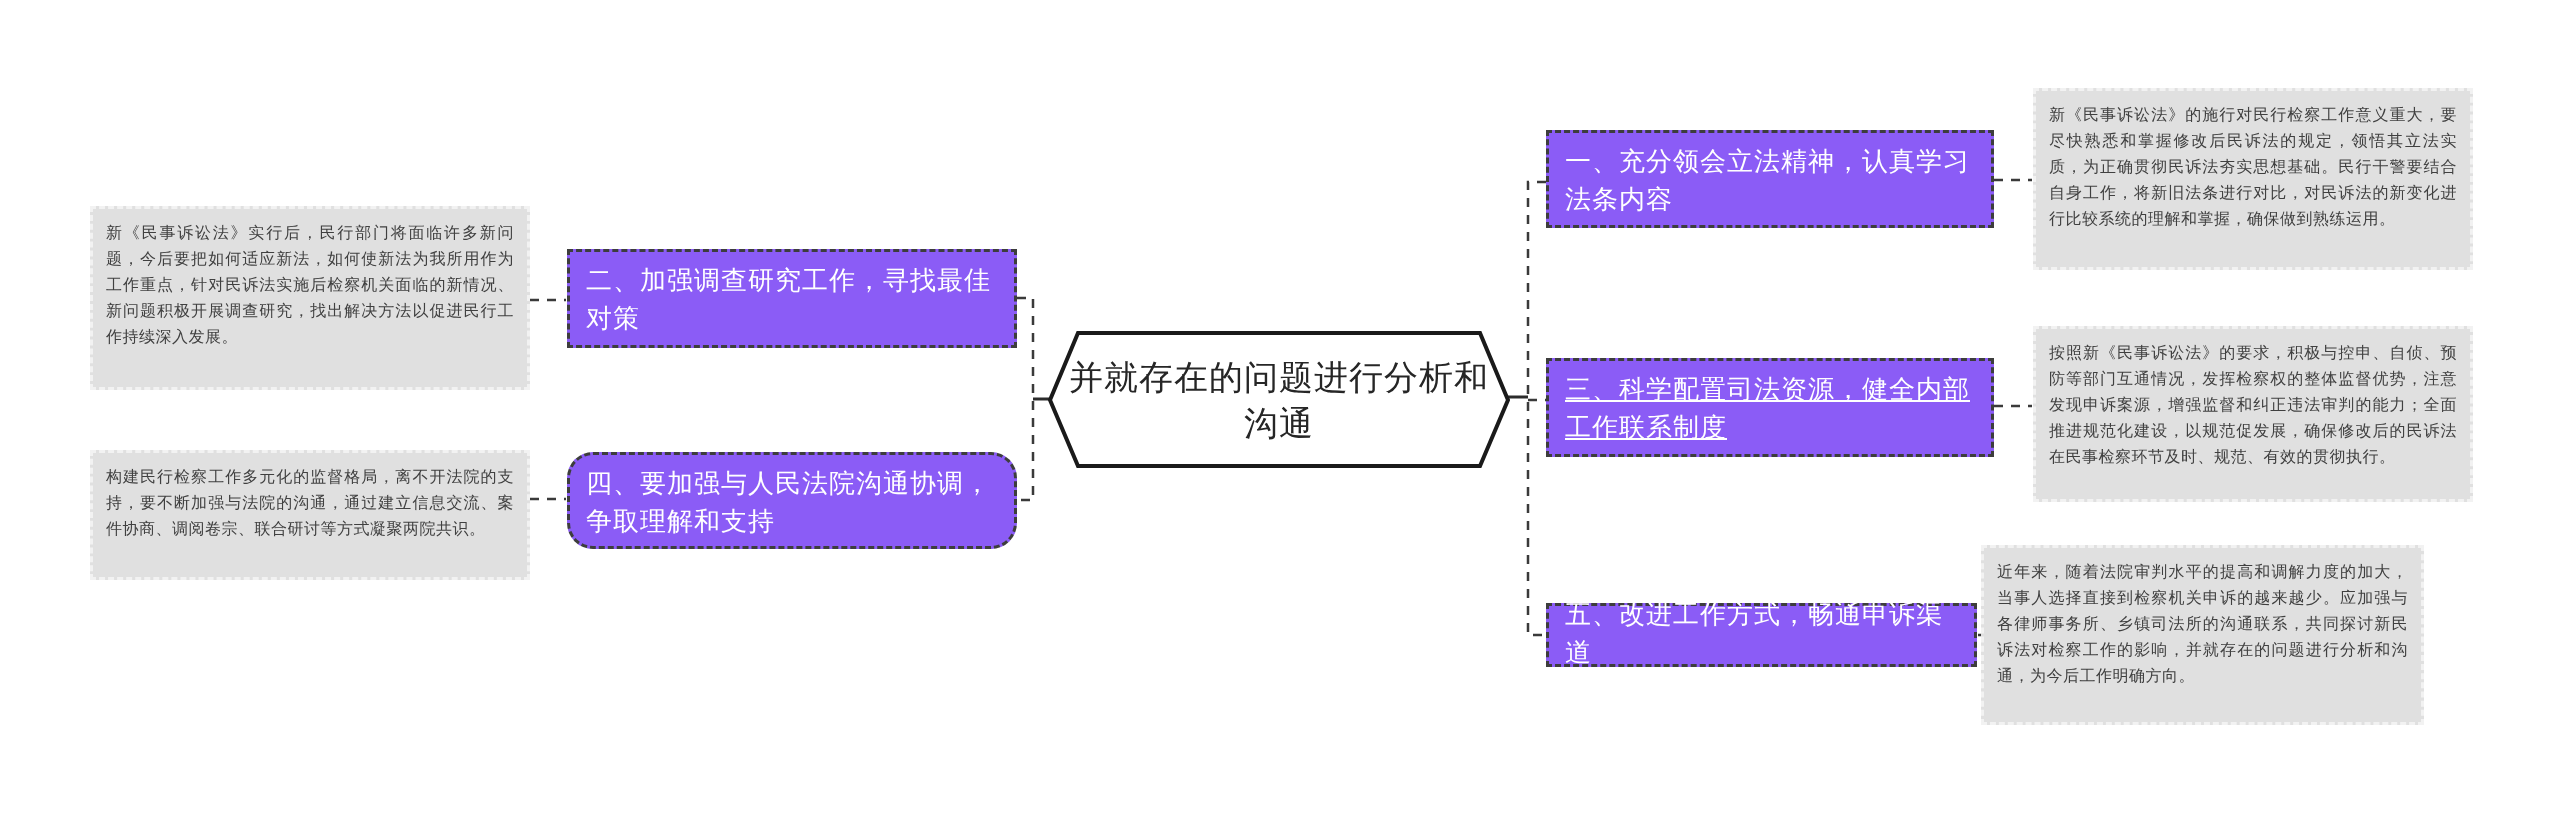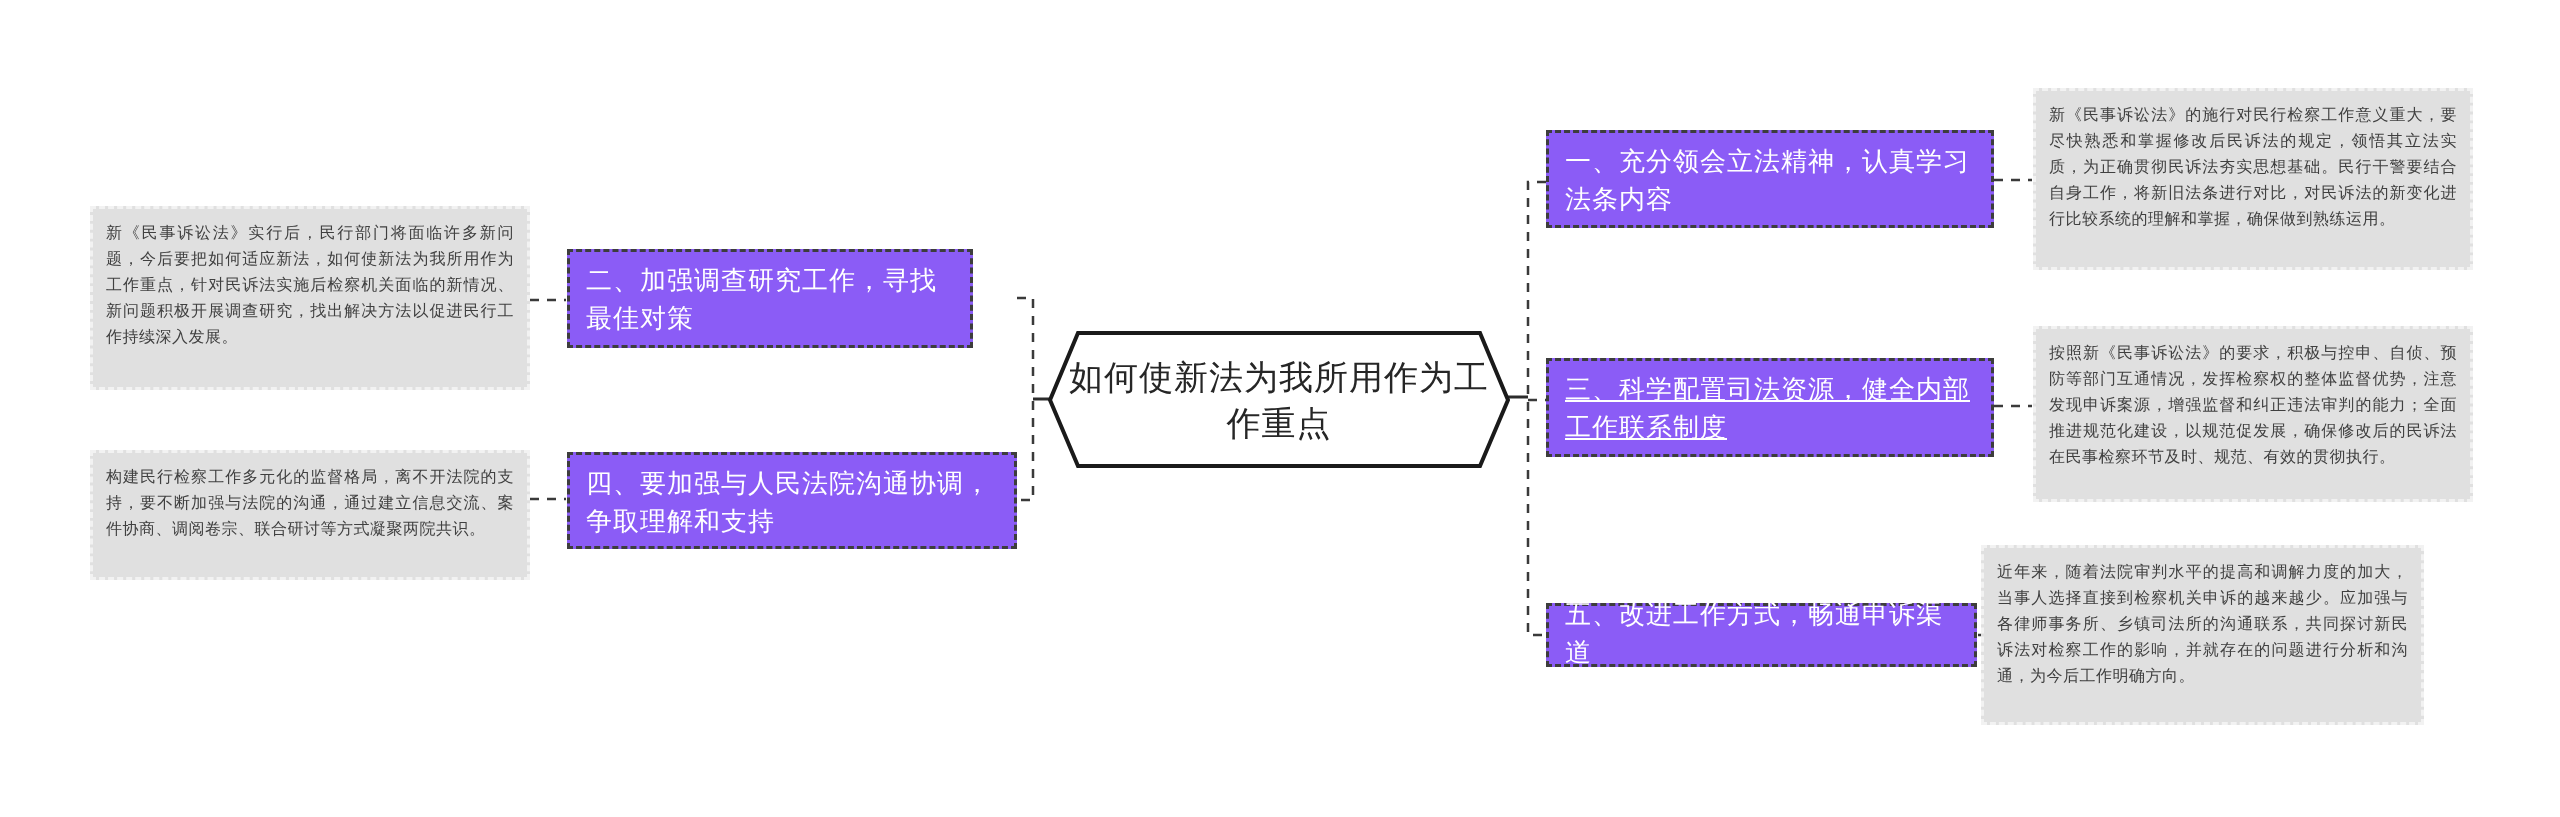--- a/index.html
+++ b/index.html
@@ -88,27 +88,27 @@
       <path d="M1994 406 H2032"></path>
       <path d="M1978 635 H2014"></path>
     </g>
     <g stroke="#2b2b2b" stroke-width="3" fill="none">
       <path d="M1033 399 H1054"></path>
       <path d="M1505 397 H1528"></path>
     </g>
     <polygon points="1050,400 1078,333 1480,333 1508,400 1480,466 1078,466" fill="#ffffff" stroke="#1a1a1a" stroke-width="4" stroke-linejoin="miter"></polygon>
   </svg>
 
-  <div class="center-topic">如何使新法为我所用作为工作重点</div>
+  <div class="center-topic">并就存在的问题进行分析和沟通</div>
 
   <div class="node note" style="left:90px; top:206px; width:440px; height:184px;">新《民事诉讼法》实行后，民行部门将面临许多新问题，今后要把如何适应新法，如何使新法为我所用作为工作重点，针对民诉法实施后检察机关面临的新情况、新问题积极开展调查研究，找出解决方法以促进民行工作持续深入发展。</div>
   <div class="node note" style="left:90px; top:450px; width:440px; height:130px;font-family:Liberation Serif, serif;">构建民行检察工作多元化的监督格局，离不开法院的支持，要不断加强与法院的沟通，通过建立信息交流、案件协商、调阅卷宗、联合研讨等方式凝聚两院共识。</div>
 
-  <div class="node dark" style="left:567px; top:249px; width:406px; height:99px;">二、加强调查研究工作，寻找最佳对策</div>
-  <div class="node dark" style="left:567px; top:452px; width:450px; height:97px;">四、要加强与人民法院沟通协调，争取理解和支持</div>
+  <div class="node dark" style="left:567px; top:249px; width:450px; height:99px;">二、加强调查研究工作，寻找最佳对策</div>
+  <div class="node dark" style="left:567px; top:452px; width:450px; height:97px;border-radius:26px;">四、要加强与人民法院沟通协调，争取理解和支持</div>
 
   <div class="node dark" style="left:1546px; top:130px; width:448px; height:98px;">一、充分领会立法精神，认真学习法条内容</div>
   <div class="node dark" style="left:1546px; top:358px; width:448px; height:99px;text-decoration:underline;">三、科学配置司法资源，健全内部工作联系制度</div>
   <div class="node dark single" style="left:1546px; top:603px; width:431px; height:64px;">五、改进工作方式，畅通申诉渠道</div>
 
   <div class="node note" style="left:2033px; top:88px; width:440px; height:182px;">新《民事诉讼法》的施行对民行检察工作意义重大，要尽快熟悉和掌握修改后民诉法的规定，领悟其立法实质，为正确贯彻民诉法夯实思想基础。民行干警要结合自身工作，将新旧法条进行对比，对民诉法的新变化进行比较系统的理解和掌握，确保做到熟练运用。</div>
   <div class="node note" style="left:2033px; top:326px; width:440px; height:176px;">按照新《民事诉讼法》的要求，积极与控申、自侦、预防等部门互通情况，发挥检察权的整体监督优势，注意发现申诉案源，增强监督和纠正违法审判的能力；全面推进规范化建设，以规范促发展，确保修改后的民诉法在民事检察环节及时、规范、有效的贯彻执行。</div>
   <div class="node note" style="left:1981px; top:545px; width:443px; height:180px;">近年来，随着法院审判水平的提高和调解力度的加大，当事人选择直接到检察机关申诉的越来越少。应加强与各律师事务所、乡镇司法所的沟通联系，共同探讨新民诉法对检察工作的影响，并就存在的问题进行分析和沟通，为今后工作明确方向。</div>
 
 </div>

